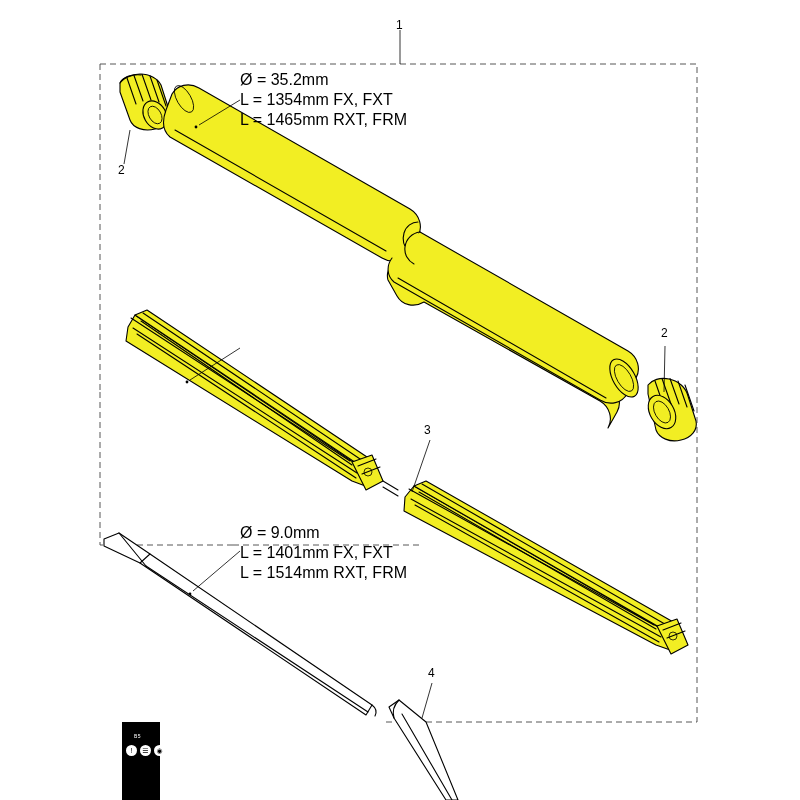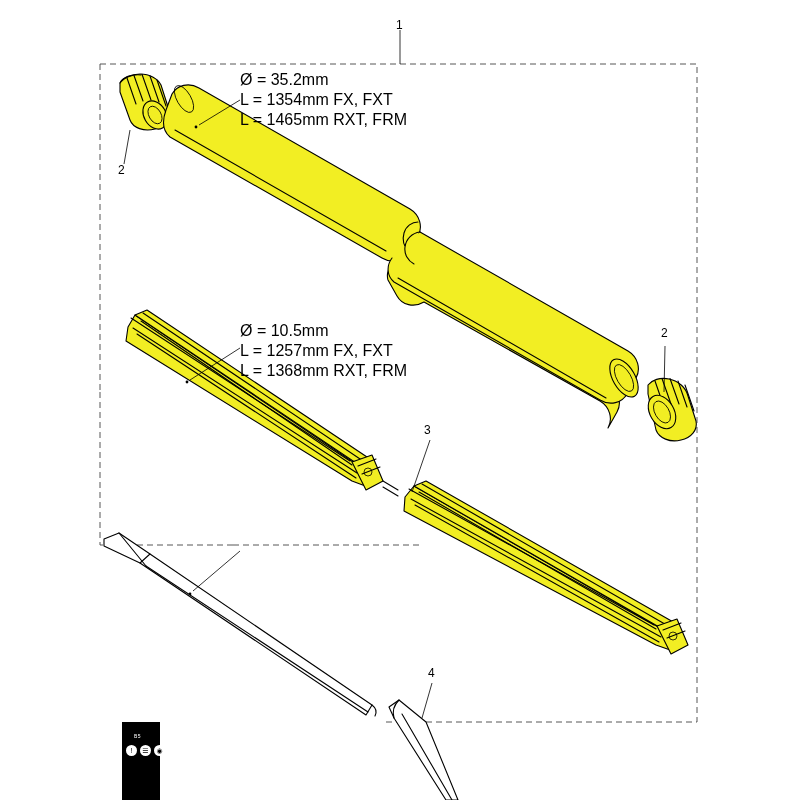--- a/index.html
+++ b/index.html
@@ -259,26 +259,26 @@
   <div class="ref-num" style="left:661px; top:326px;">2</div>
   <div class="ref-num" style="left:424px; top:423px;">3</div>
   <div class="ref-num" style="left:428px; top:666px;">4</div>
 
   <div class="callout" style="left:240px; top:70px;">
     <div>Ø = 35.2mm</div>
     <div>L = 1354mm FX, FXT</div>
     <div>L = 1465mm RXT, FRM</div>
   </div>
 
-  <div class="callout" style="left:240px; top:321px;">
-    <div>Ø = 10.5mm</div>
-    <div>L = 1257mm FX, FXT</div>
-    <div>L = 1368mm RXT, FRM</div>
+
+  <div class="callout" style="left:240px; top:523px;">
+    <div>Ø = 9.0mm</div>
+    <div>L = 1401mm FX, FXT</div>
+    <div>L = 1514mm RXT, FRM</div>
   </div>
-
 
   <div class="badge" style="left:122px; top:722px; width:38px; height:78px;"></div>
   <div class="badge-icons" style="left:126px; top:745px;">
     <div class="badge-dot">!</div>
     <div class="badge-dot">☰</div>
     <div class="badge-dot">◉</div>
   </div>
   <div class="badge-label" style="left:134px; top:733px;">B5</div>
 
 </div>

